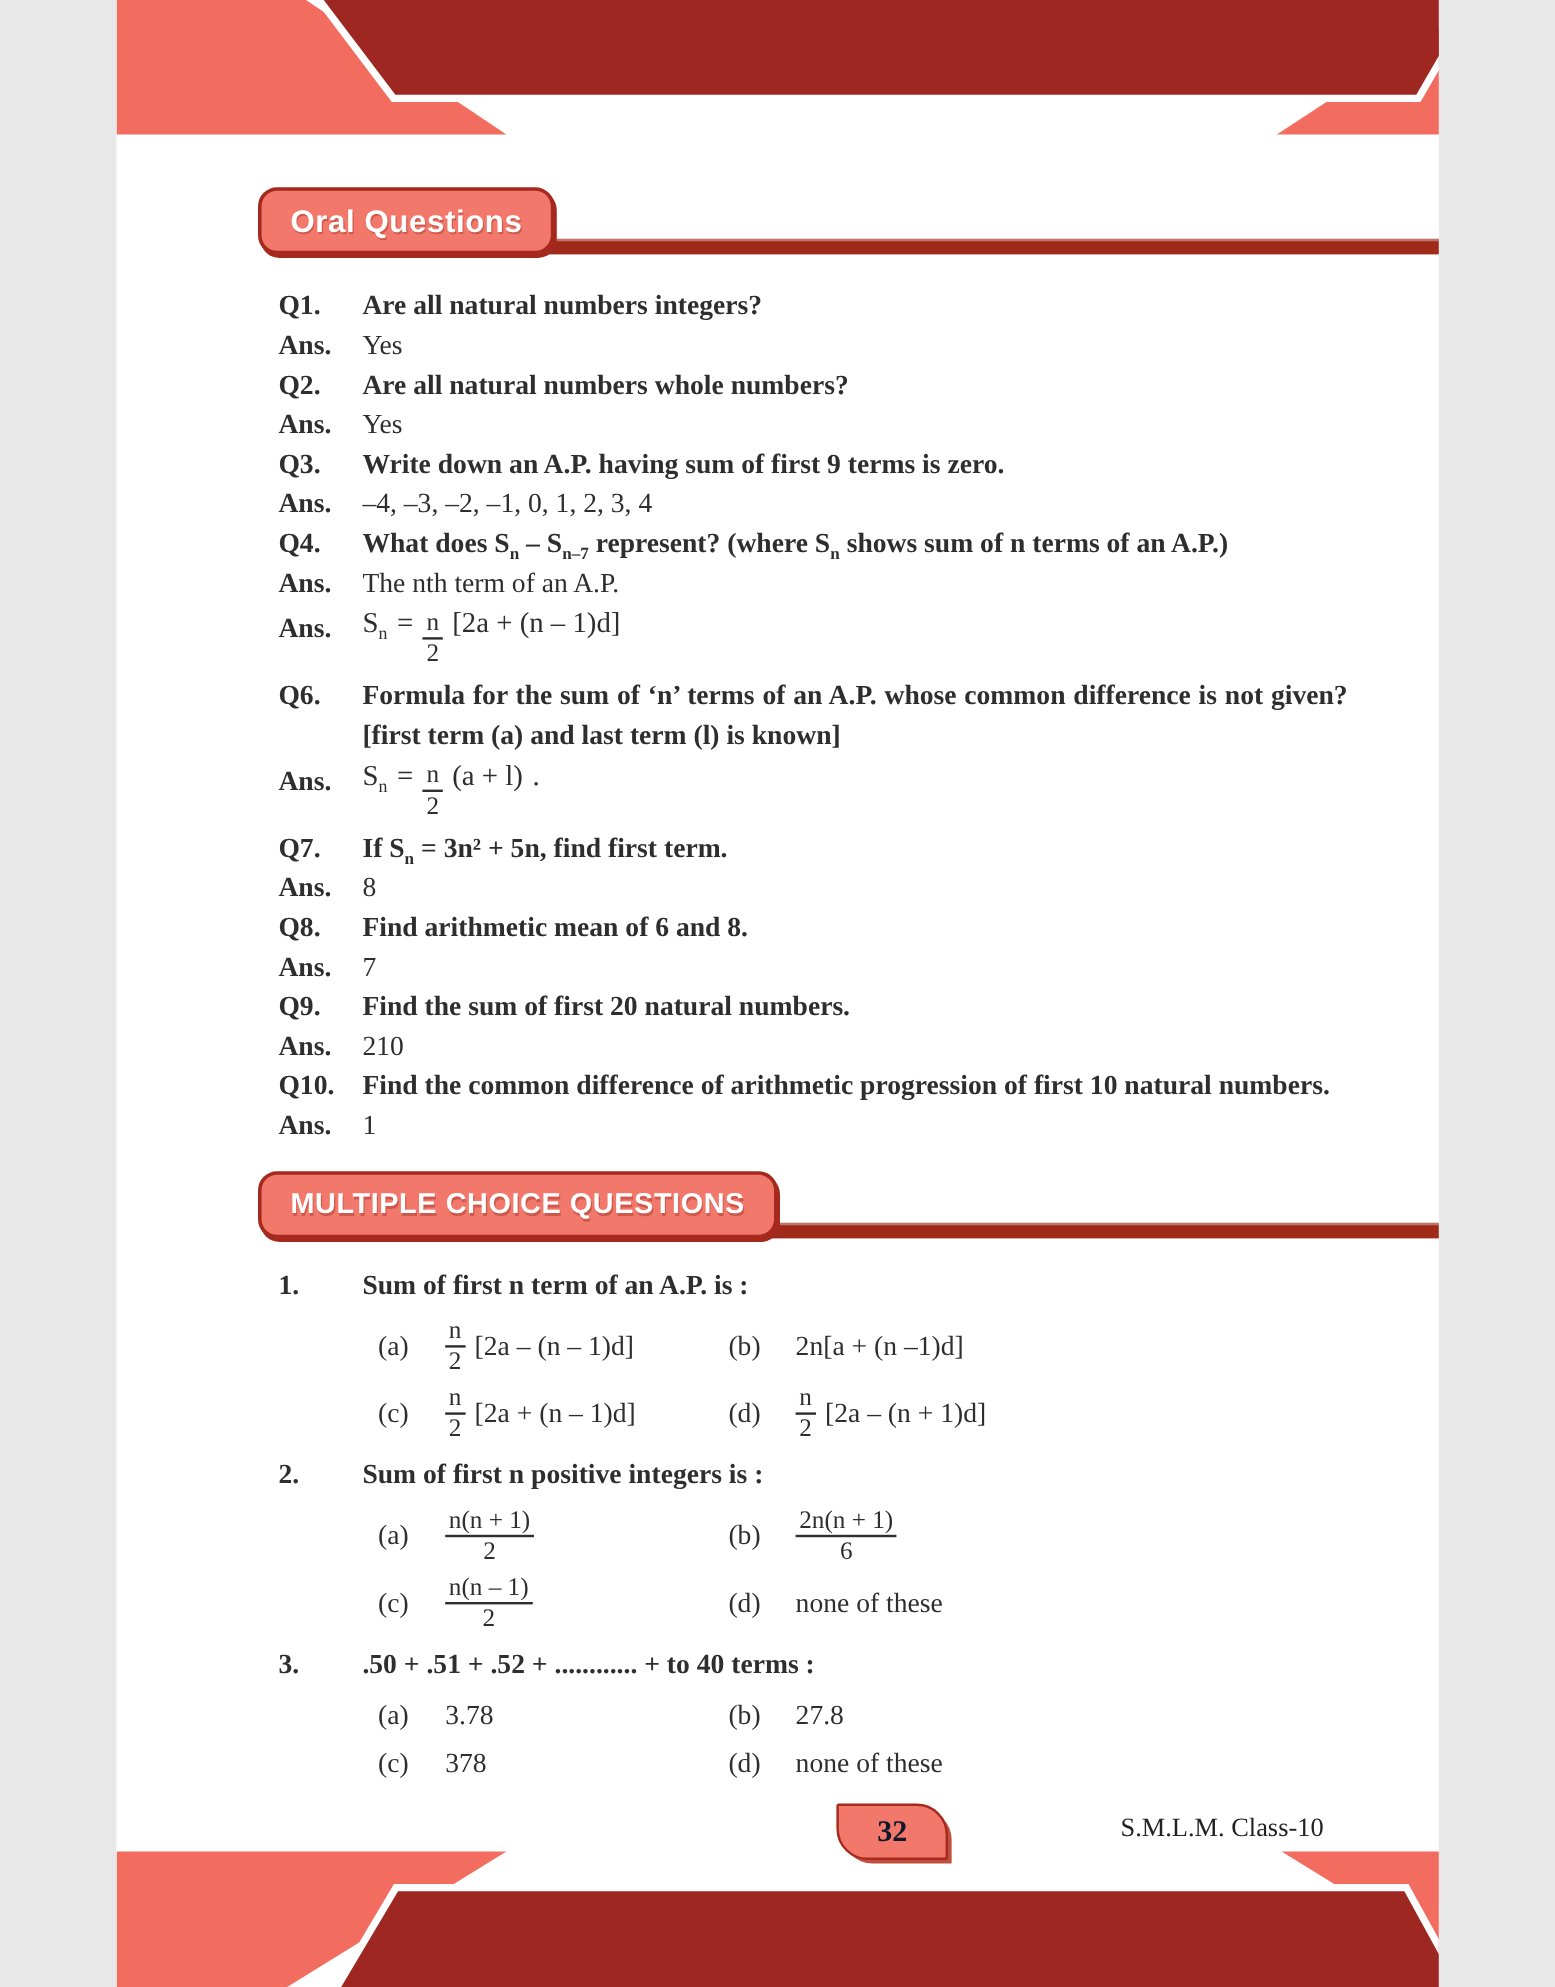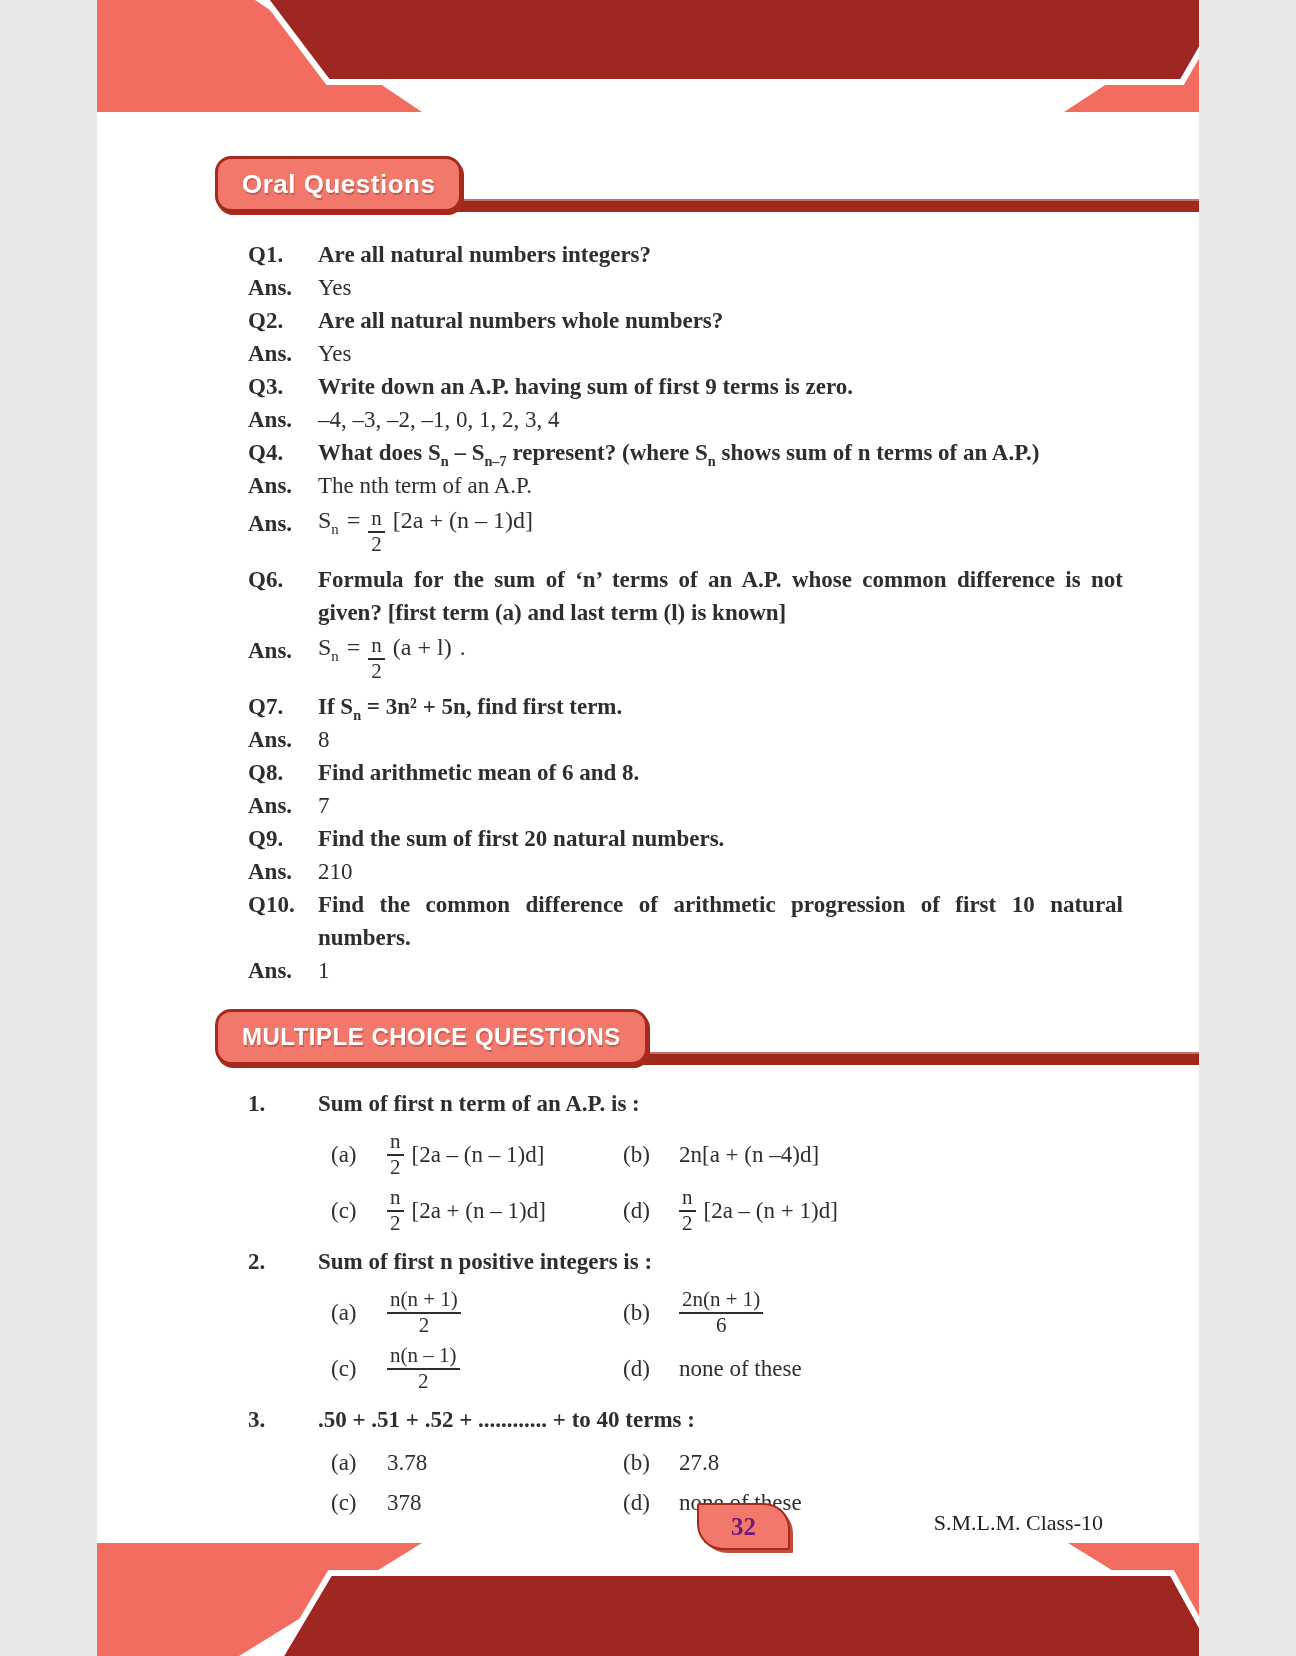--- a/index.html
+++ b/index.html
@@ -29,21 +29,21 @@
     box-shadow:2px 3px 0 #A52A1D;box-sizing:border-box;
   }
   .badge-title{
     font-family:"Liberation Sans", sans-serif;font-weight:bold;color:#ffffff;
     font-size:26px;letter-spacing:.5px;white-space:nowrap;
     text-shadow:1px 2px 0 rgba(140,30,20,.35);
   }
   .badge.mcq .badge-title{font-size:24px;}
 
   
-  .qa{padding:0 76px 0 135px;margin-top:26px;margin-left:16px;}
+  .qa{padding:0 76px 0 135px;margin-top:26px;}
   .row{display:flex;align-items:flex-start;font-size:23px;line-height:33px;}
   .lbl{width:70px;flex:none;font-weight:bold;}
   .b{font-weight:bold;}
   .txt{flex:1;text-align:justify;}
   sub{font-size:.62em;line-height:0;}
 
   
   .formula-row{margin:5px 0 7px;}
   .formula{display:flex;align-items:flex-start;gap:8px;font-size:24px;line-height:1.1;text-align:left;}
   .frac{display:inline-flex;flex-direction:column;align-items:center;line-height:1.12;font-size:21px;}
@@ -59,21 +59,21 @@
   }
   .opt{display:flex;align-items:center;gap:22px;font-size:23px;line-height:33px;}
   .olbl{width:34px;flex:none;}
   .oval{display:flex;align-items:center;gap:8px;}
 
   
   .page-badge{
     position:absolute;left:600px;top:1503px;width:93px;height:47px;
     background:#F1786B;border:2px solid #A52A1D;border-radius:2px 26px 2px 26px;
     display:flex;align-items:center;justify-content:center;
-    font-weight:bold;font-size:25px;color:#701a75;box-sizing:border-box;
+    font-weight:bold;font-size:25px;color:#0f172a;box-sizing:border-box;
     box-shadow:4px 4px 0 -1px #c0503c;z-index:2;text-align:center;
   }
   .edition{position:absolute;top:1510px;right:96px;font-size:22px;color:#222;z-index:2;}
 </style>
 </head>
 <body>
 
 <div class="page">
 
   <svg class="hdr-svg" width="1296" height="116" viewBox="0 0 1296 116">
@@ -217,21 +217,21 @@
             <span class="frac">
                 <span class="num">n</span>
                 <span class="den">2</span>
               </span>
             <span>[2a – (n – 1)d]</span>
           </span>
         </div>
         <div class="opt">
           <span class="olbl">(b)</span>
           <span class="oval">
-            <span>2n[a + (n –4)d]</span>
+            <span>2n[a + (n –1)d]</span>
           </span>
         </div>
         <div class="opt">
           <span class="olbl">(c)</span>
           <span class="oval">
             <span class="frac">
                 <span class="num">n</span>
                 <span class="den">2</span>
               </span>
             <span>[2a + (n – 1)d]</span>

